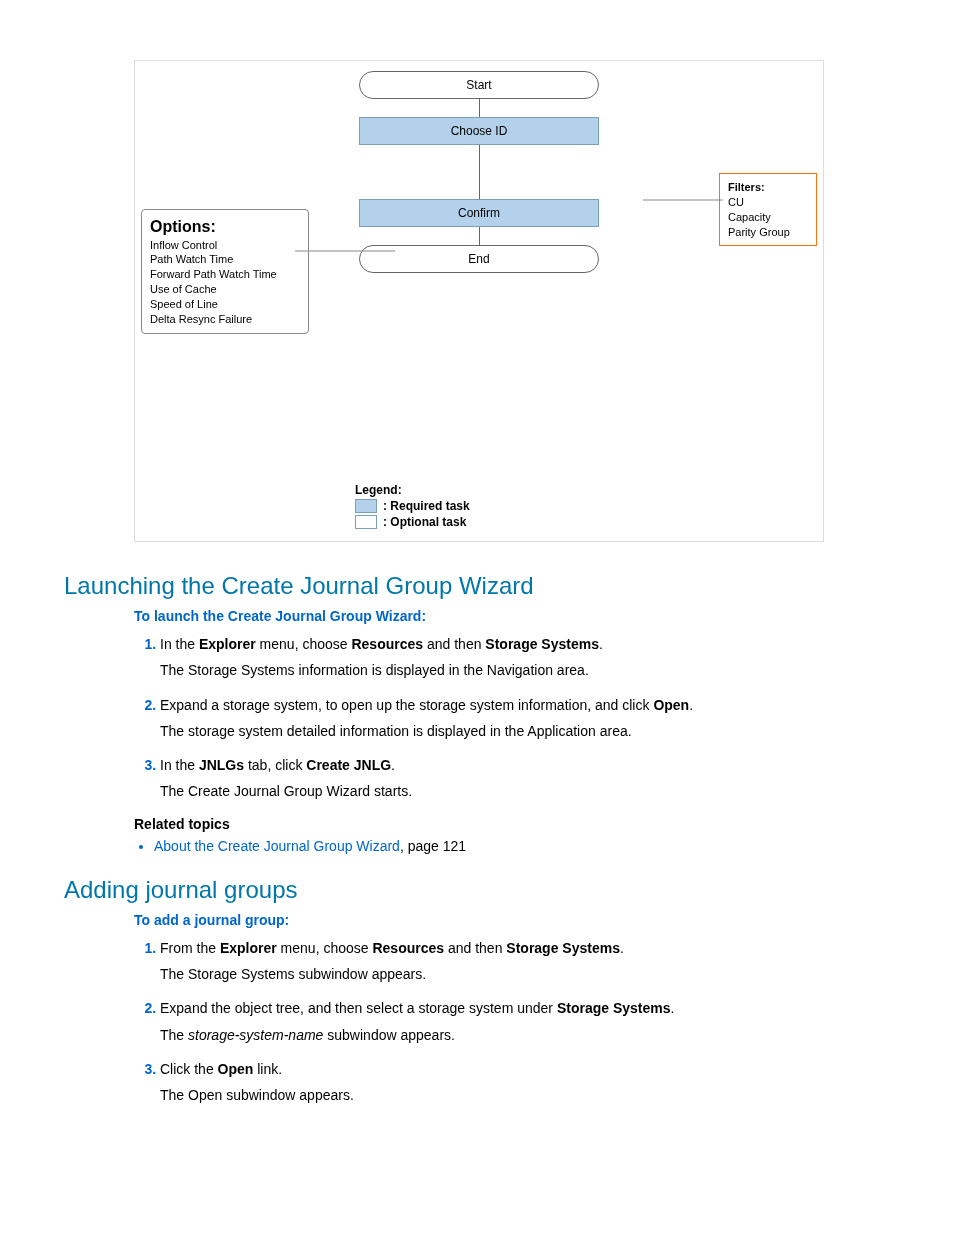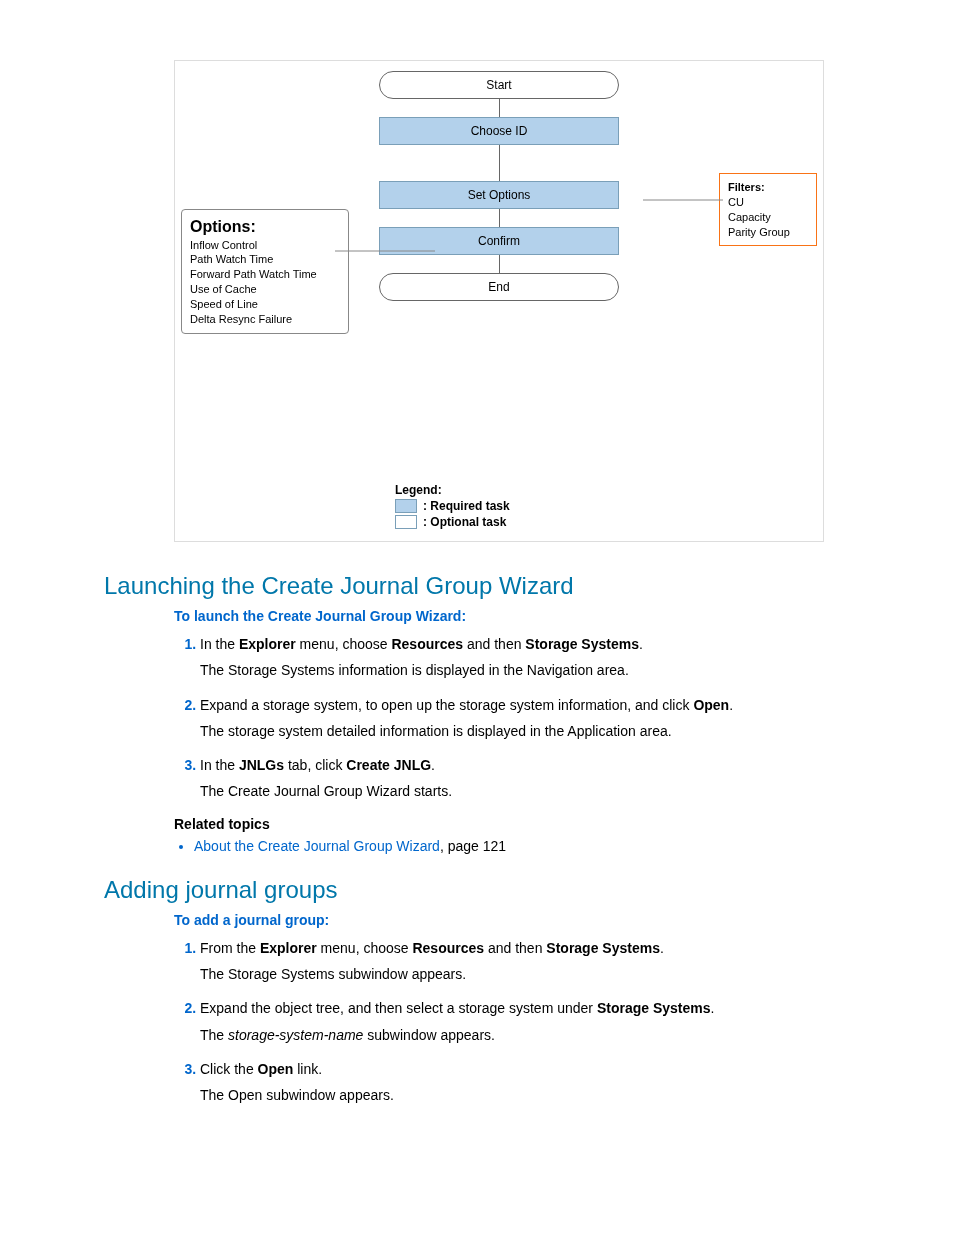--- a/index.html
+++ b/index.html
@@ -5,21 +5,20 @@
   body {
     margin: 0;
     padding: 0;
     font-family: Arial, Helvetica, sans-serif;
     background: #fff;
     width: 954px;
   }
   .page {
     padding: 60px 60px 40px 64px;
     box-sizing: border-box;
-    margin-left: 40px;
   }
   .diagram-container {
     border: 1px solid #ddd;
     margin: 0 70px 30px 70px;
     padding: 20px 10px 20px 10px;
     position: relative;
     height: 440px;
   }
   .flow-col {
     position: absolute;
@@ -136,21 +135,20 @@
 
 <div class="page">
 
   <div class="diagram-container">
     <div class="flow-col">
       <div class="terminal">Start</div>
       <div class="conn"></div>
       <div class="process">Choose ID</div>
       <div class="conn"></div>
       <div class="conn"></div>
-      <div class="process">Set Options</div>
       <div class="conn"></div>
       <div class="process">Confirm</div>
       <div class="conn"></div>
       <div class="terminal">End</div>
     </div>
 
     <div class="options-box">
       <b>Options:</b><br>
       <span>Inflow Control</span><br>
       <span>Path Watch Time</span><br>

